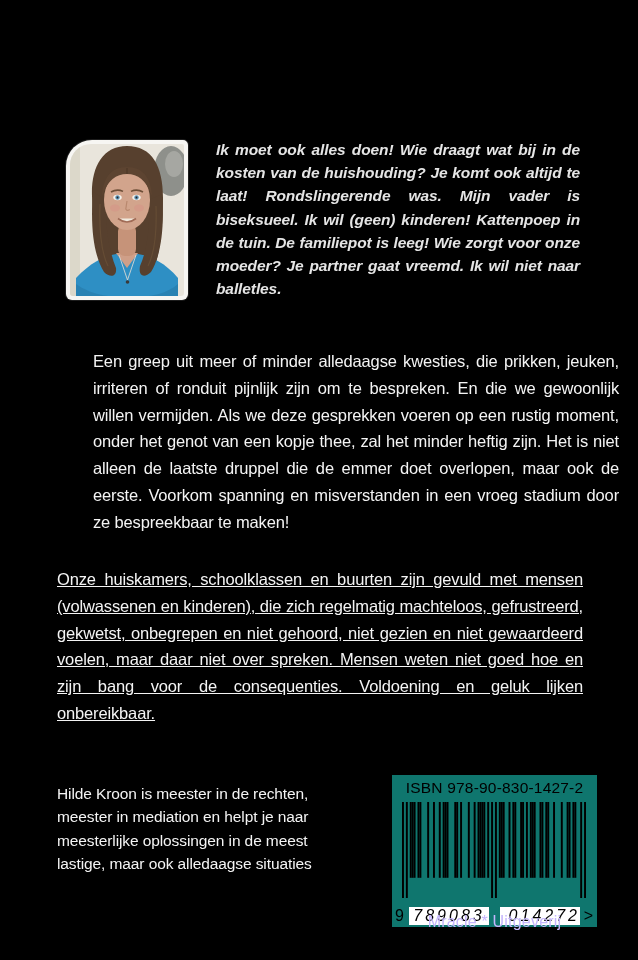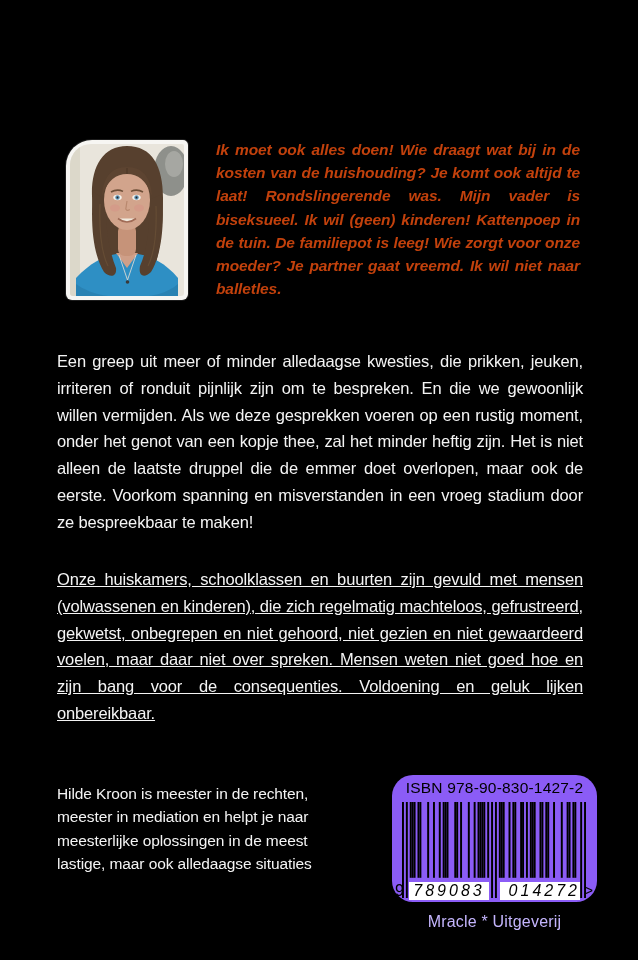--- a/index.html
+++ b/index.html
@@ -14,40 +14,40 @@
     box-shadow:0 0 0 1px #1c1c1c;
   }
   .photo-inner{
     position:absolute; inset:4px; border-radius:21px 2px 3px 3px; overflow:hidden;
   }
   .photo-inner svg{display:block; width:100%; height:100%;}
   
   .quote{
     position:absolute; left:216px; top:138px; width:364px;
     font-style:italic; font-weight:700; font-size:15.5px; line-height:23.2px;
-    letter-spacing:-0.1px; text-align:justify; color:#c2410c;
+    letter-spacing:-0.1px; text-align:justify; color:#e5e5e5;
   }
   
   .body-par{
     position:absolute; left:57px; width:526px;
     font-size:16.5px; line-height:26.8px; letter-spacing:-0.15px;
     text-align:justify; color:#f4f4f4;
   }
-  .p1{top:348px;}
+  .p1{top:348px;margin-left:36px;}
   .p2{top:566px;text-decoration:underline;}
   
   .bio{
     position:absolute; left:57px; top:782px; width:292px;
     font-size:15.5px; line-height:23.4px; letter-spacing:-0.1px;
     text-align:left; color:#f4f4f4;
   }
   
   .barcode-box{
-    position:absolute; left:392px; top:775px; width:205px; height:127px;
-    background:#8b5cf6; color:#000;border-radius:21px;
+    position:absolute; left:392px; top:775px; width:205px; height:152px;
+    background:#0f766e; color:#000;
   }
   .isbn-label{
     position:absolute; top:4px; left:0; right:0; text-align:center;
     font-size:15.5px; letter-spacing:0.2px; color:#000;
   }
   .bars{position:absolute; left:10px; top:27px; width:184px; height:96px;}
   .bdigit{
     position:absolute; bottom:2px; height:18px; line-height:18px;
     font-size:16px; text-align:center; color:#000;
   }

